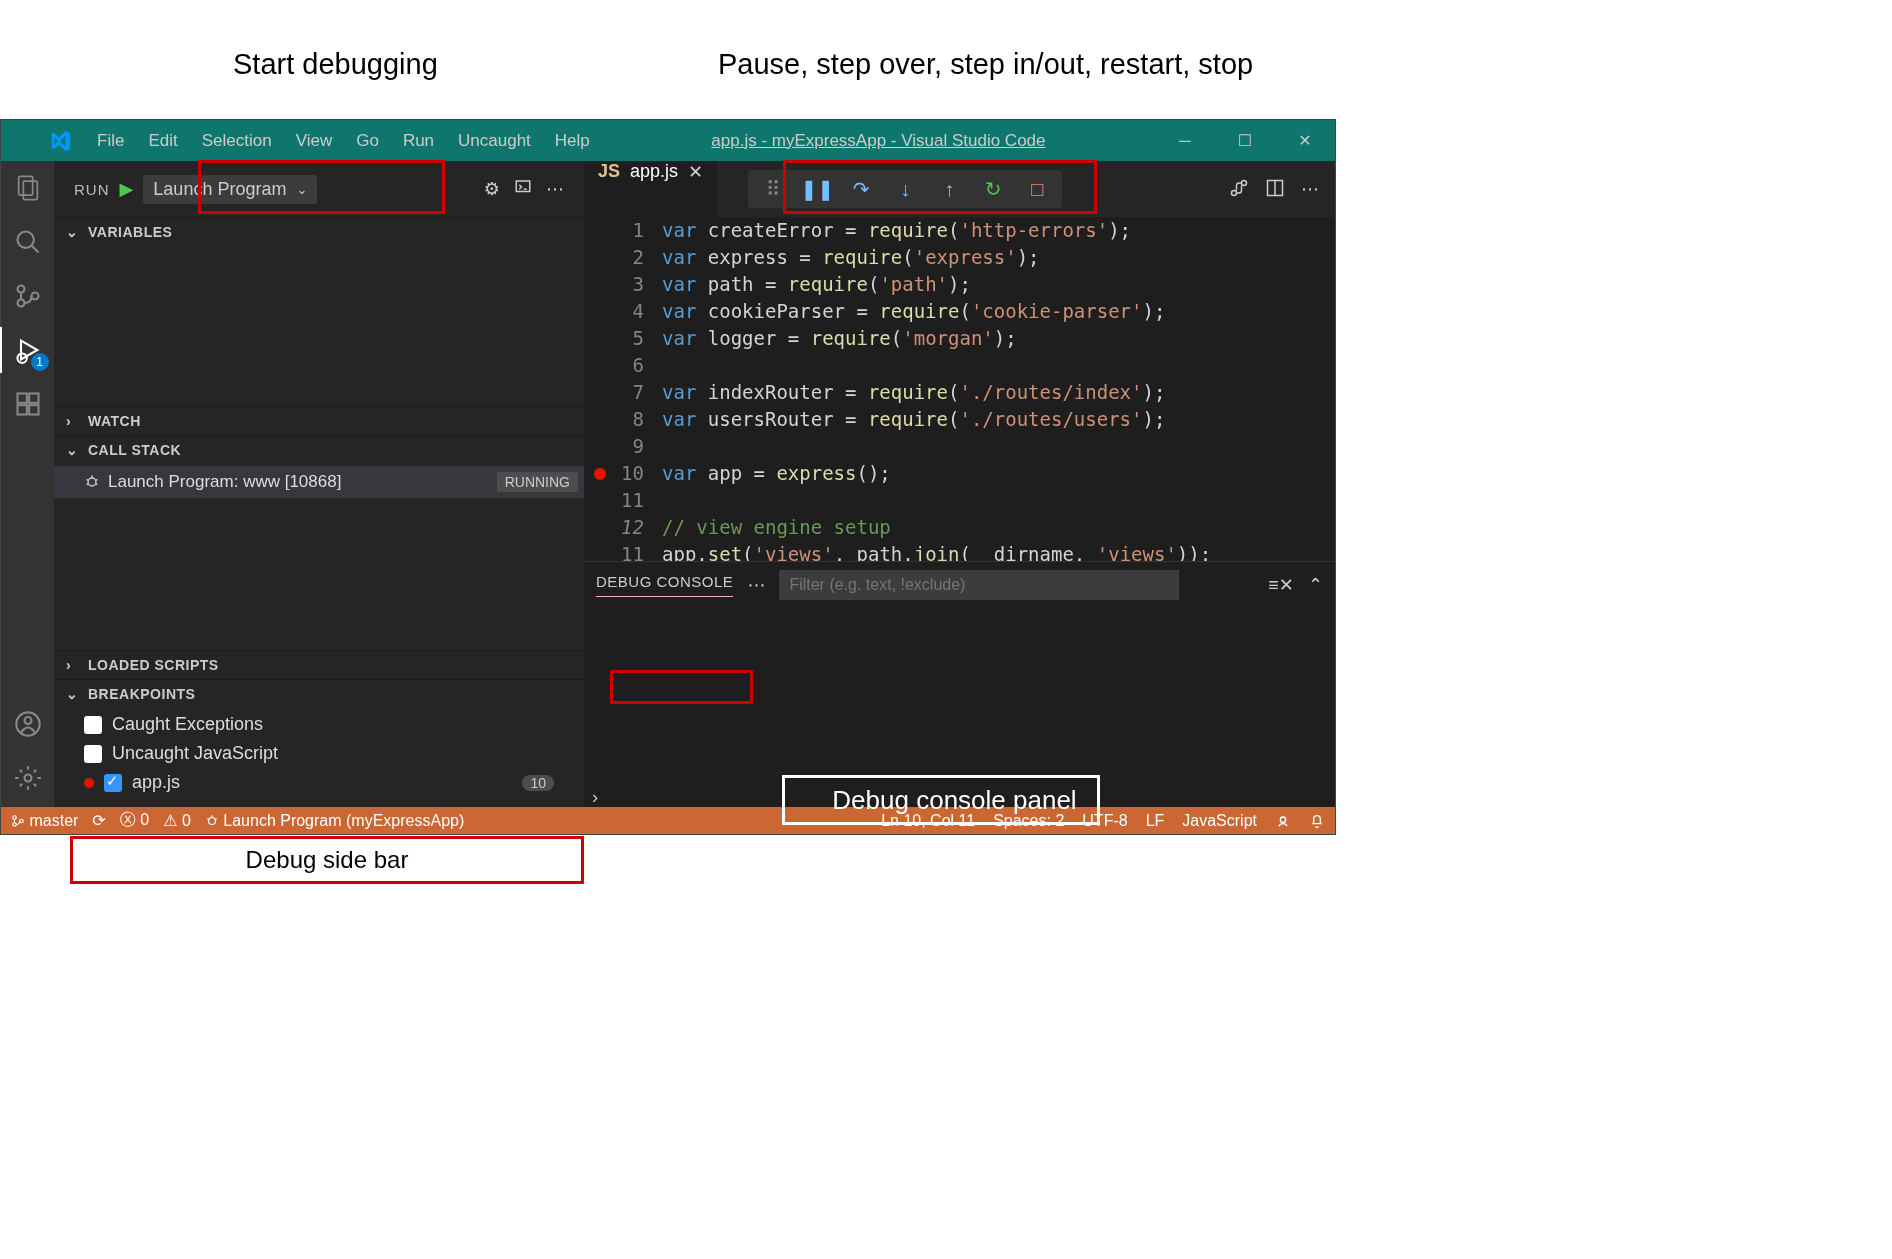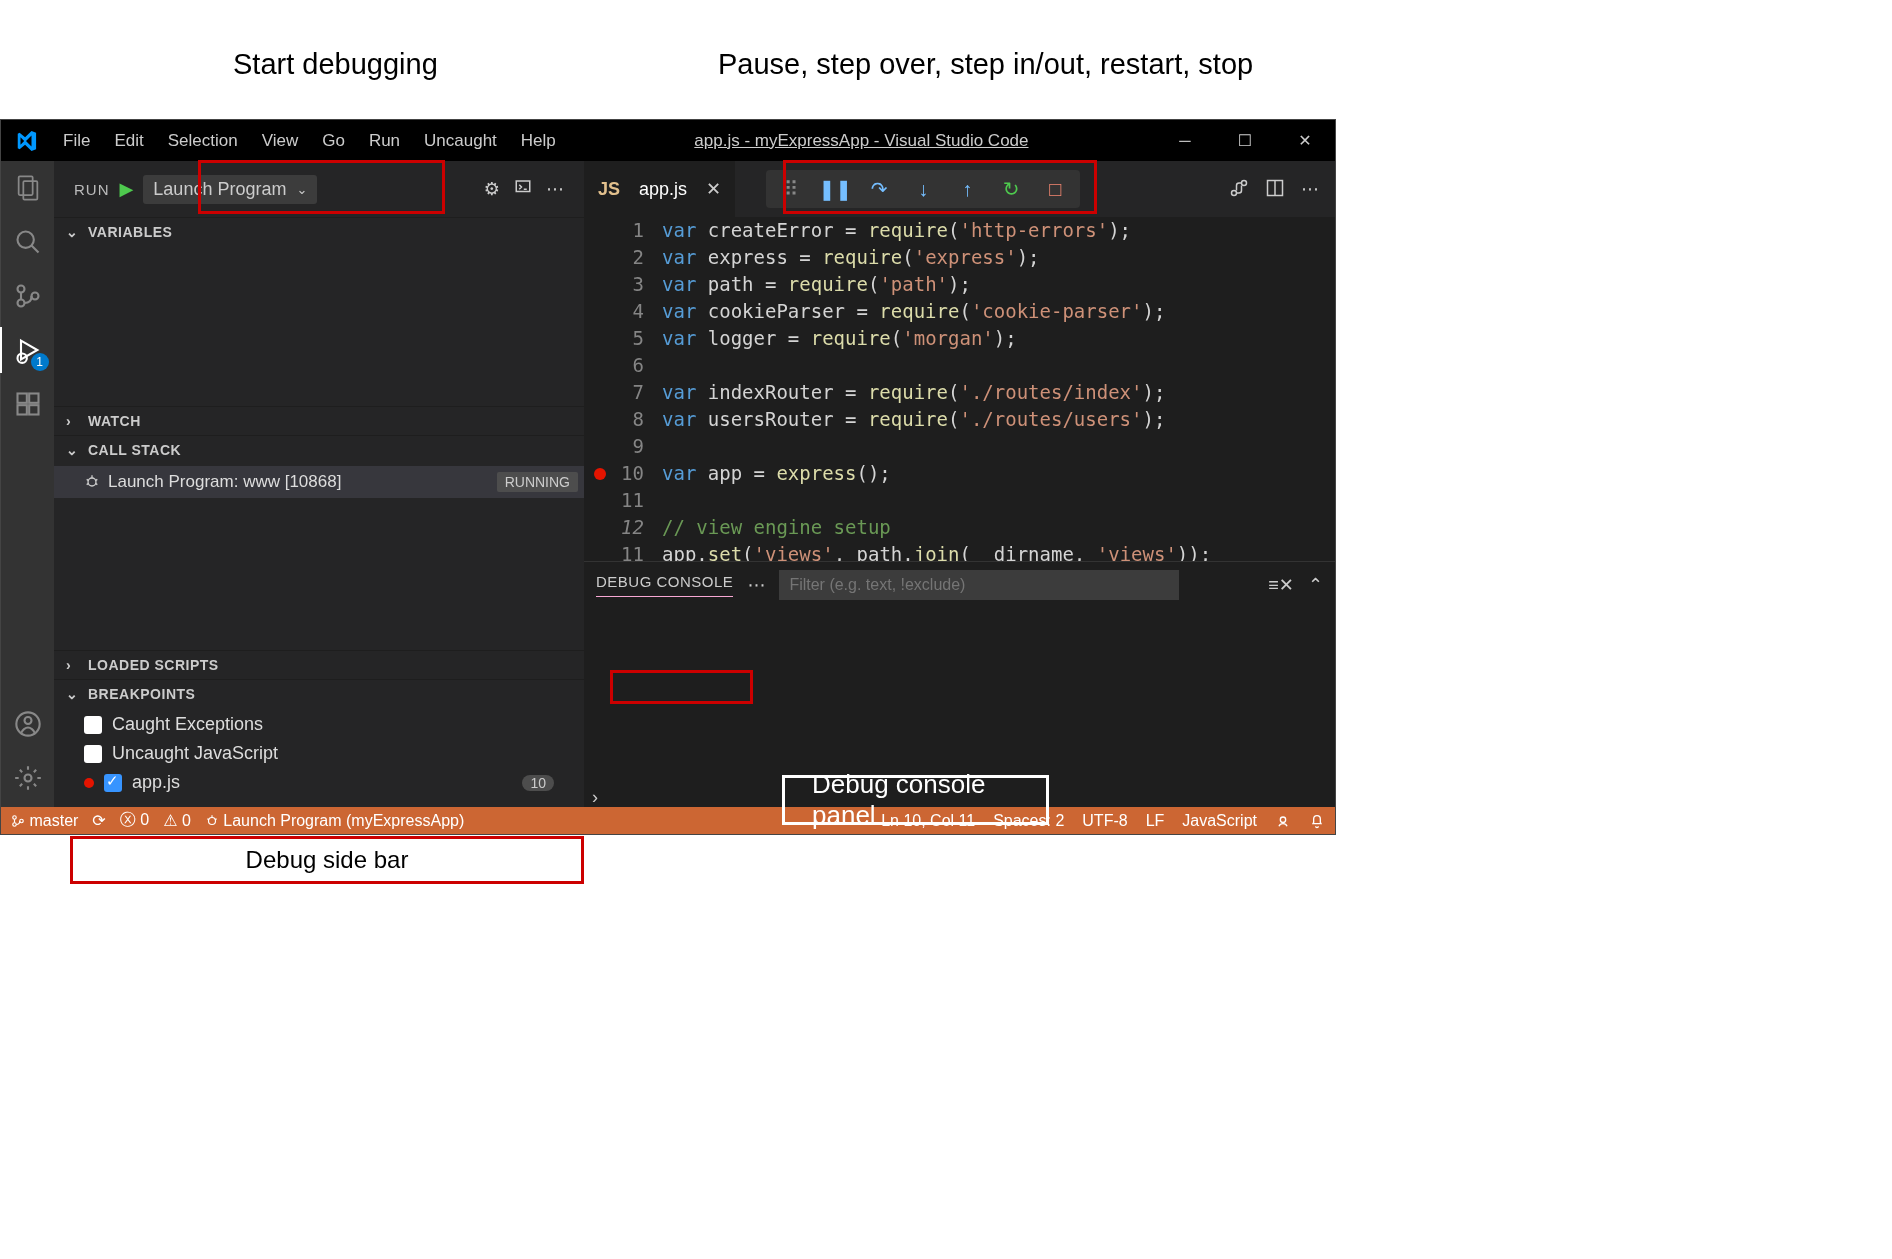--- a/index.html
+++ b/index.html
@@ -22,25 +22,26 @@
     width:1336px; height:716px;
     background:#252526;
     color:#ccc;
     font-size:18px;
     border:1px solid #444;
     display:flex;
     flex-direction:column;
   }
   .titlebar {
     height:41px;
-    background:#000000;
+    background:#0f766e;
     display:flex;
     align-items:center;
     color:#ccc;
     font-size:17px;
+    padding-left:34px;
   }
   .logo { width:50px; display:flex; align-items:center; justify-content:center; }
   .menu { display:flex; gap:0; }
   .menu-item { padding:0 12px; cursor:pointer; line-height:41px; }
   .title-center { flex:1; text-align:center; color:#ccc;text-decoration:underline; }
   .win-controls { display:flex; }
   .win-btn { width:60px; text-align:center; line-height:41px; font-size:16px; }
 
   .body { flex:1; display:flex; min-height:0; }
   .activitybar { width:53px; background:#333333; display:flex; flex-direction:column; align-items:center; padding-top:10px; gap:20px; }
@@ -66,21 +67,21 @@
   .status-tag { position:absolute; right:6px; background:#4d4d4d; color:#ccc; font-size:14px; padding:2px 8px; border-radius:2px;}
   .bp-item { padding:4px 30px; display:flex; align-items:center; gap:10px; font-size:18px; color:#ddd;}
   .chk { width:18px; height:18px; background:#fff; border-radius:3px; display:inline-block; position:relative;}
   .chk.checked { background:#3794ff; }
   .chk.checked::after { content:"✓"; color:#fff; position:absolute; left:2px; top:-2px; font-size:15px;}
   .bp-dot { width:10px; height:10px; border-radius:50%; background:#e51400; display:inline-block;}
   .count-badge { margin-left:auto; background:#4d4d4d; color:#ccc; border-radius:10px; padding:0 8px; font-size:14px;}
 
   .editor-area { flex:1; display:flex; flex-direction:column; background:#1e1e1e; min-width:0;}
   .tabs-row { height:56px; display:flex; align-items:center; background:#252526; }
-  .tab { height:100%; display:flex; align-items:center; gap:19px; padding:0 14px; background:#1e1e1e; color:#e2c08d; font-size:18px; border-right:1px solid #252526;}
+  .tab { height:100%; display:flex; align-items:flex-start; gap:10px; padding:0 14px; background:#1e1e1e; color:#e2c08d; font-size:18px; border-right:1px solid #252526;}
   .tab .close { color:#ccc; font-size:18px;}
   .debug-toolbar { display:flex; align-items:center; gap:18px; margin-left:30px; background:#333; padding:6px 12px; border-radius:4px;}
   .dbg-btn { width:26px; height:26px; display:flex; align-items:center; justify-content:center; font-size:20px;}
   .editor-icons { margin-left:auto; display:flex; gap:16px; padding-right:16px; color:#ccc;}
 
   .code { flex:1; display:flex; font-family:Consolas,monospace; font-size:19px; line-height:27px; overflow:hidden;}
   .gutter { width:78px; text-align:right; color:#858585; padding-right:18px; position:relative;}
   .gutter .bp { position:absolute; left:10px; width:12px; height:12px; border-radius:50%; background:#e51400;}
   .code-lines { flex:1; white-space:pre; color:#d4d4d4;}
   .kw { color:#569cd6;}
@@ -389,14 +390,14 @@
             <path d="M18 16H6l1-2V9a5 5 0 0110 0v5l1 2zM10 20a2 2 0 004 0"></path>
           </svg>
       </span>
     </div>
   </div>
 </div>
 
 <div class="ann-box" style="left:198px; top:160px; width:247px; height:54px;"></div>
 <div class="ann-box" style="left:783px; top:160px; width:314px; height:54px;"></div>
 <div class="ann-box" style="left:610px; top:670px; width:143px; height:34px;"></div>
-<div class="ann-box-white" style="left:782px; top:775px; width:267px; height:50px;padding-left:27px;">Debug console panel</div>
+<div class="ann-box-white" style="left:782px; top:775px; width:318px; height:50px;padding-left:27px;">Debug console panel</div>
 <div class="ann-box" style="left:70px; top:836px; width:514px; height:48px; display:flex; align-items:center; justify-content:center; color:#000; background:#fff; font-size:24px;">Debug side bar</div>
 
 </body></html>

